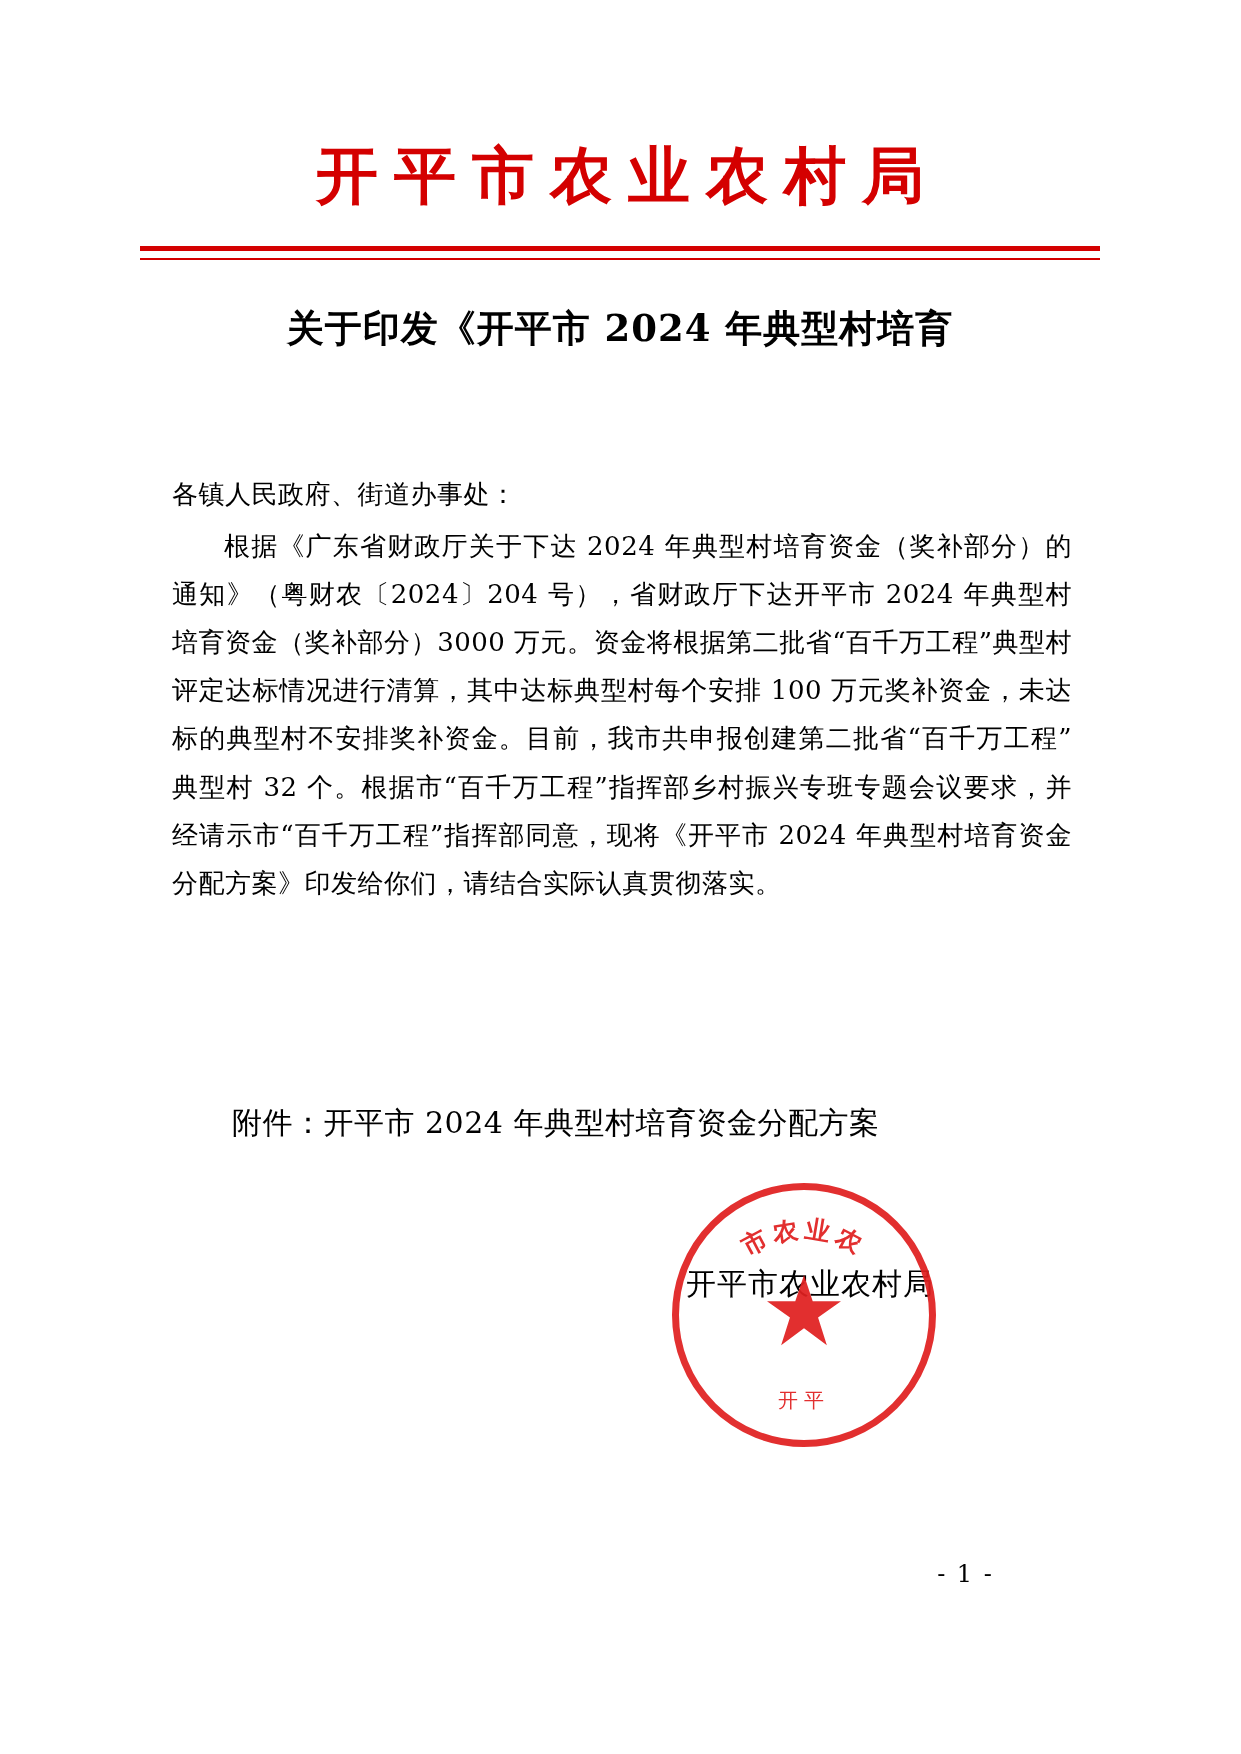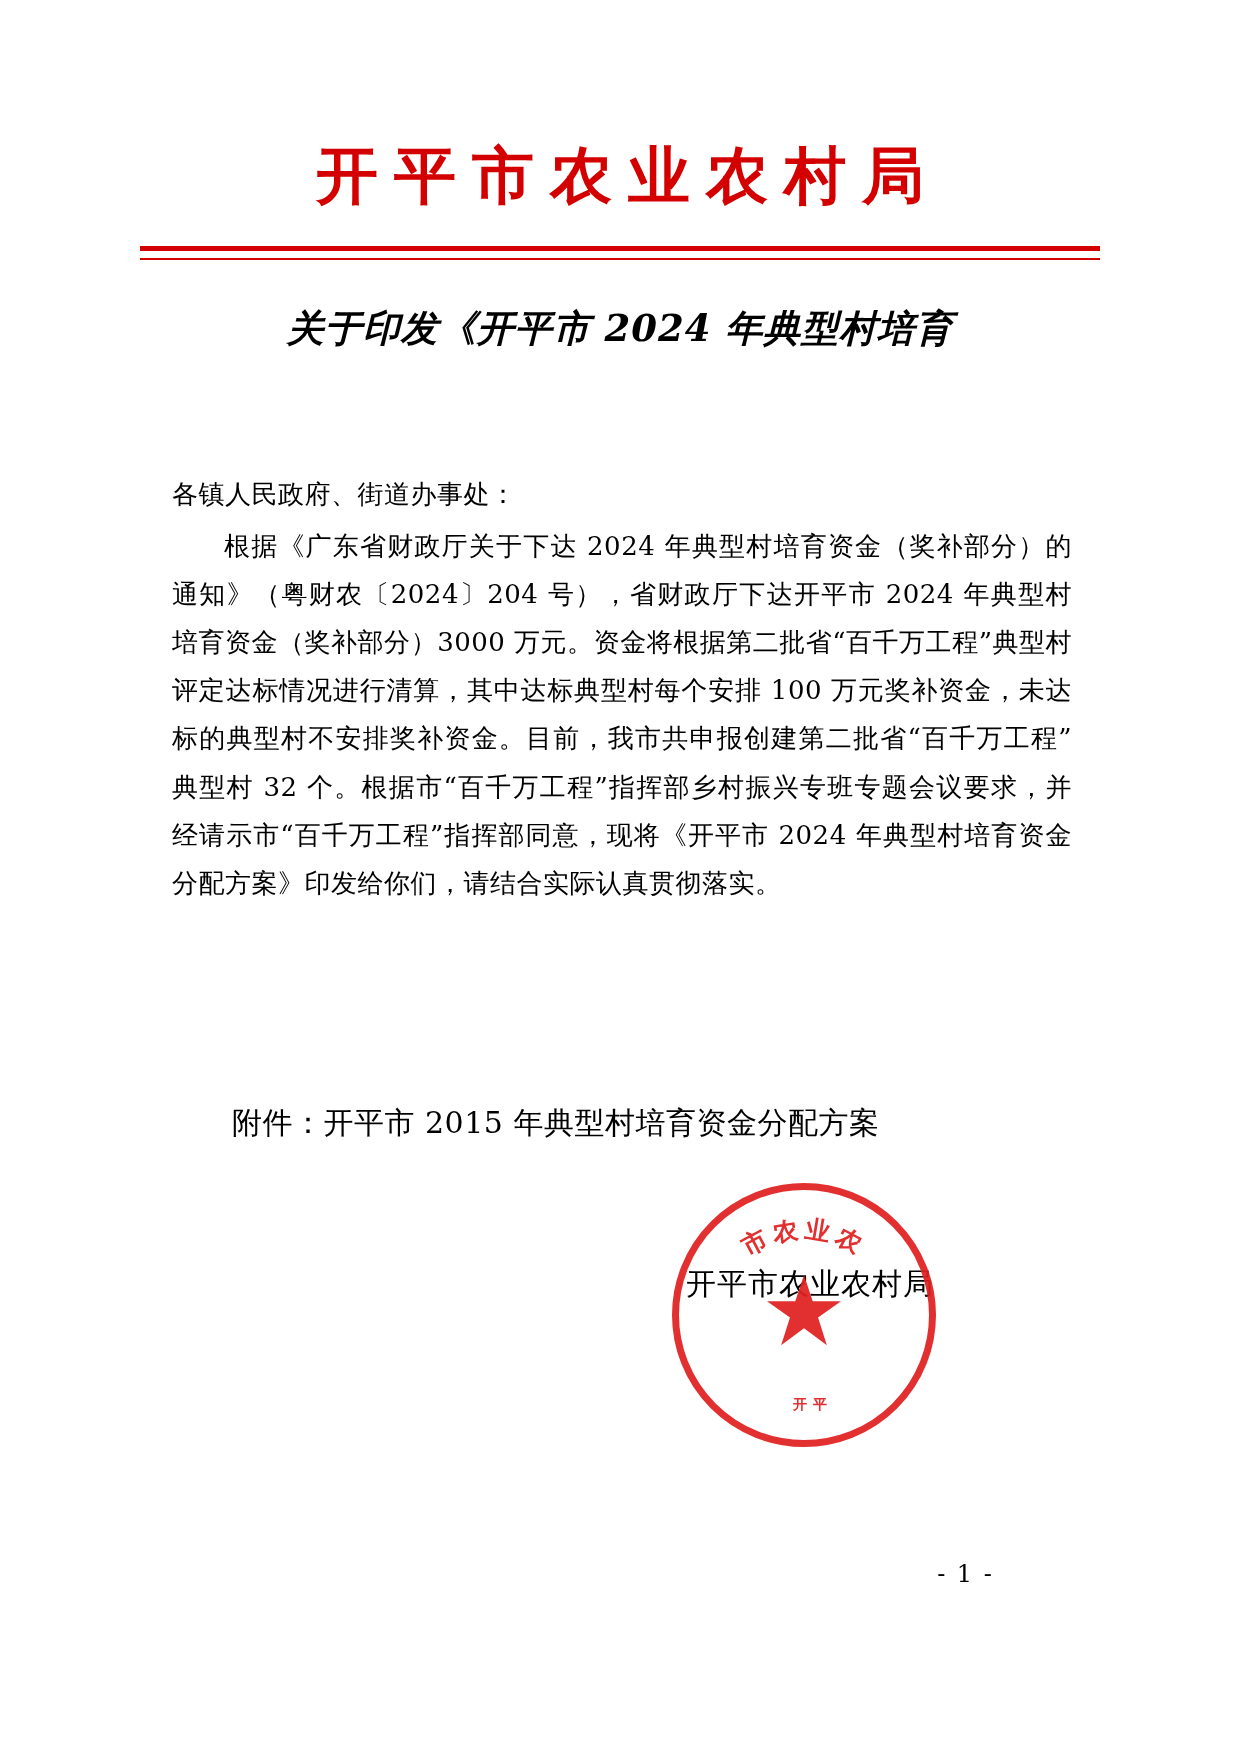--- a/index.html
+++ b/index.html
@@ -65,21 +65,20 @@
     top: 300px;
     width: 890px;
     text-align: center;
     font-weight: bold;
     font-size: 37px;
     line-height: 1.55;
     letter-spacing: 1px;
   }
   .doc-title .line {
     display: block;
-    font-style: italic;
   }
 
   
   .body-block {
     position: absolute;
     left: 172px;
     top: 470px;
     width: 900px;
   }
   .para {
@@ -152,27 +151,27 @@
   }
   .seal-arc-text text {
     fill: #e02020;
     font-family: "DejaVu Serif", "Liberation Serif", serif;
     font-weight: bold;
     font-size: 25px;
     letter-spacing: 5px;
   }
   .seal-bottom-text {
     position: absolute;
-    left: 9px;
+    left: 0;
     bottom: 26px;
     width: 250px;
     text-align: center;
     color: #e02020;
-    font-size: 14px;
-    font-weight: bold;
+    font-size: 20px;
+    font-weight: normal;
     letter-spacing: 6px;
   }
 
   
   .page-number {
     position: absolute;
     left: 0;
     top: 1560px;
     width: 1241px;
     text-align: center;
@@ -195,21 +194,21 @@
 
   <div class="doc-title">
     <span class="line">关于印发《开平市 2024 年典型村培育</span>
   </div>
 
   <div class="body-block">
     <p class="para salutation">各镇人民政府、街道办事处：</p>
     <p class="para indent">根据《广东省财政厅关于下达 2024 年典型村培育资金（奖补部分）的通知》（粤财农〔2024〕204 号），省财政厅下达开平市 2024 年典型村培育资金（奖补部分）3000 万元。资金将根据第二批省“百千万工程”典型村评定达标情况进行清算，其中达标典型村每个安排 100 万元奖补资金，未达标的典型村不安排奖补资金。目前，我市共申报创建第二批省“百千万工程”典型村 32 个。根据市“百千万工程”指挥部乡村振兴专班专题会议要求，并经请示市“百千万工程”指挥部同意，现将《开平市 2024 年典型村培育资金分配方案》印发给你们，请结合实际认真贯彻落实。</p>
   </div>
 
-  <div class="attachment">附件：开平市 2015 年典型村培育资金分配方案</div>
+  <div class="attachment">附件：开平市 2024 年典型村培育资金分配方案</div>
 
   <div class="seal">
     <svg class="seal-arc-text" viewBox="0 0 250 250">
       <defs>
         <path id="sealArc" d="M 33 140 A 92 92 0 0 1 217 140"></path>
       </defs>
       <text>
         <textPath href="#sealArc" startOffset="50%" text-anchor="middle">市农业农</textPath>
       </text>
     </svg>

